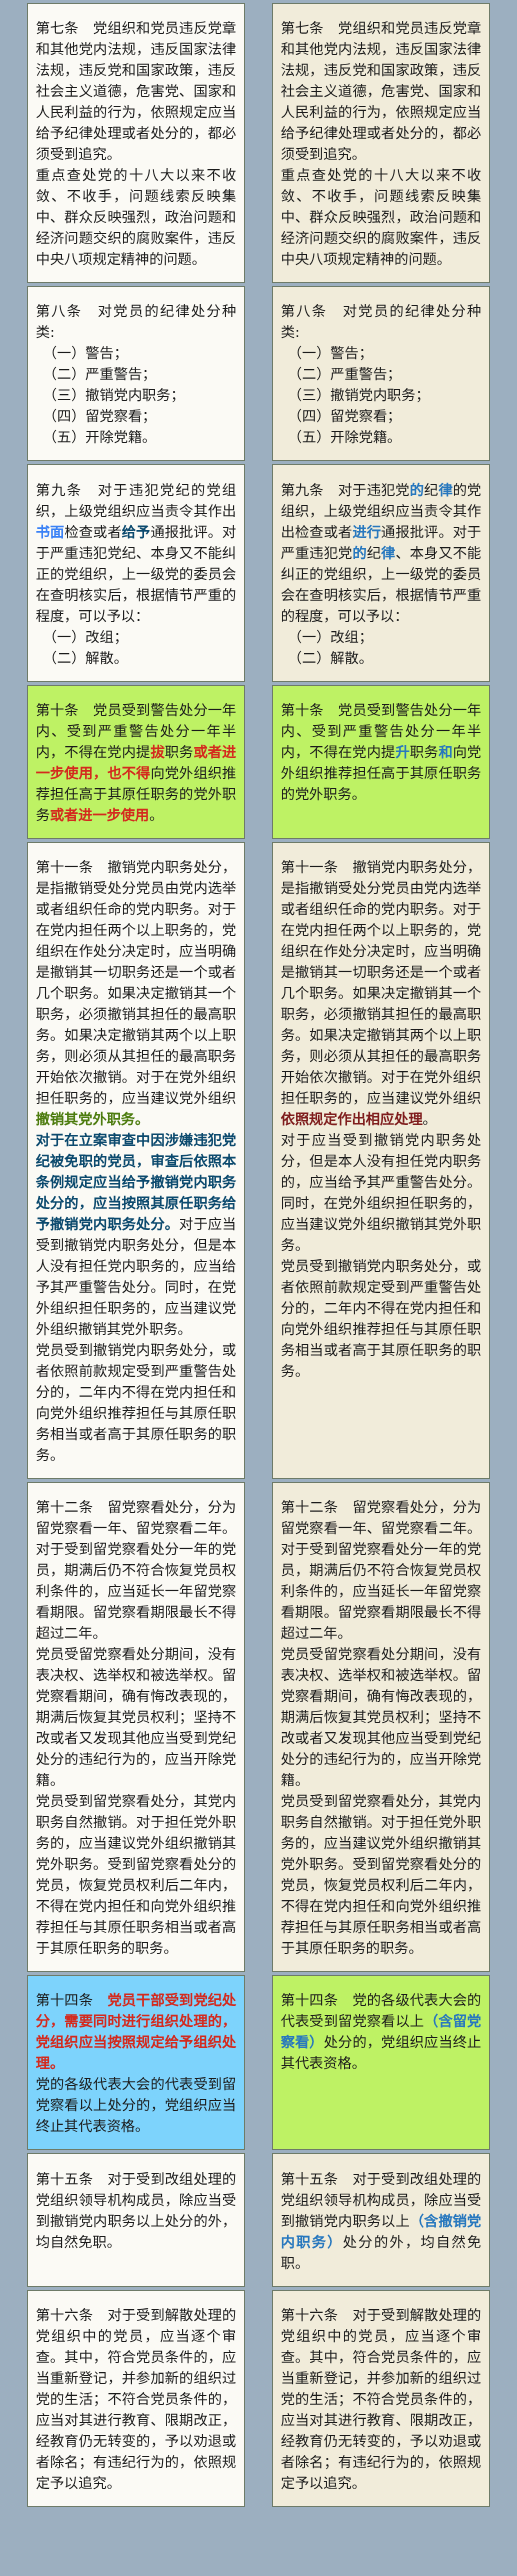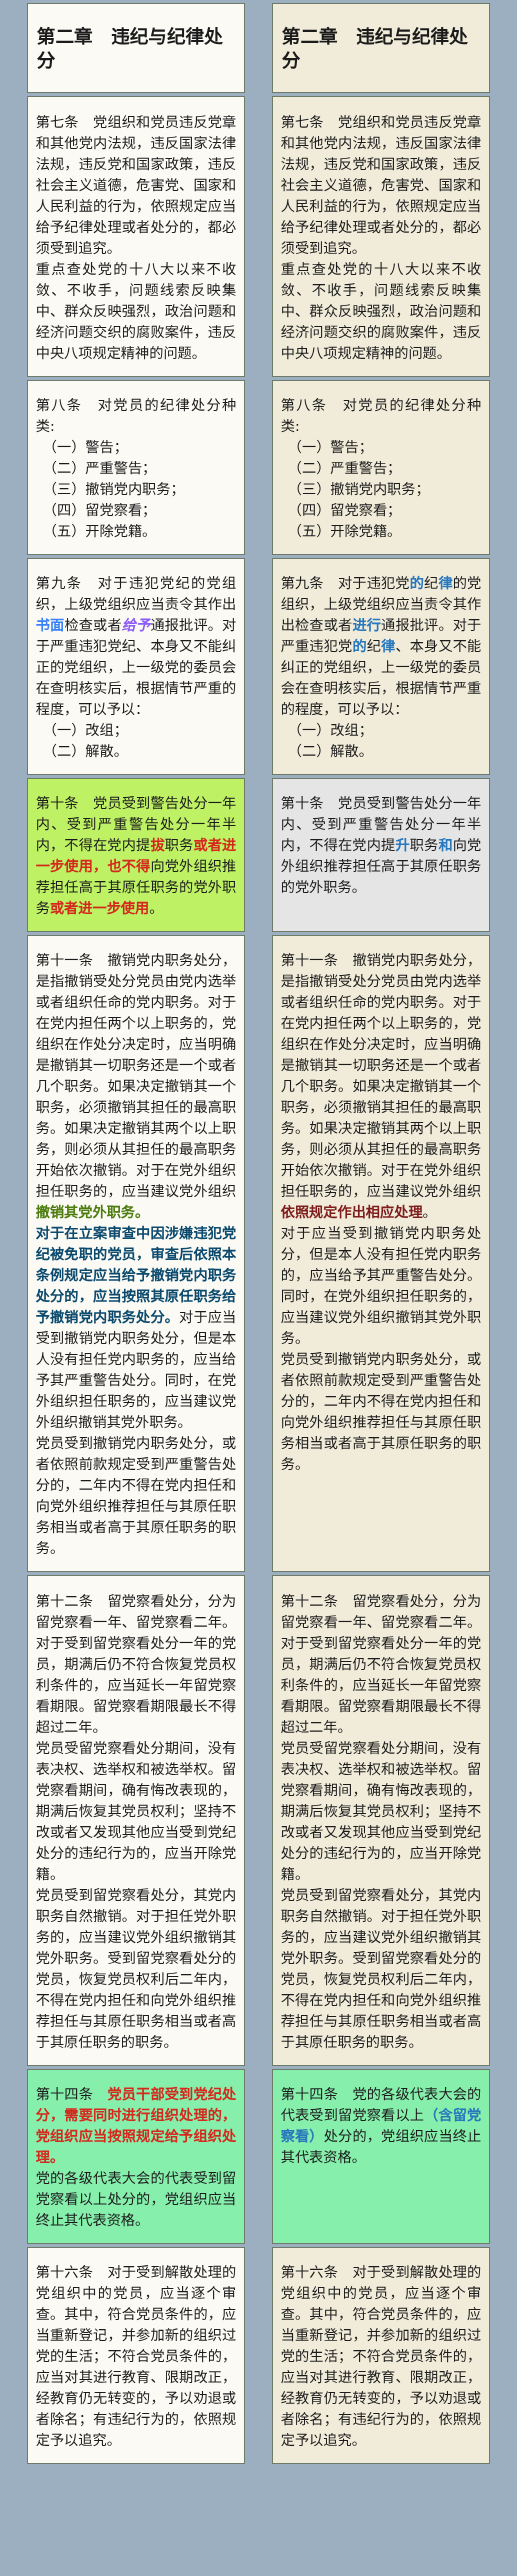--- a/index.html
+++ b/index.html
@@ -45,28 +45,20 @@
     font-weight: bold;
   }
 </style>
 </head>
 <body style="background: rgb(156, 175, 192);">
 
 <table class="compare">
   <tbody>
       <tr>
         <td class="cell left" style="background: rgb(251, 250, 245); border-color: rgb(110, 123, 104);">
-          <p class="para heading"><span>第二章　违纪与纪律处分</span></p>
-        </td>
-        <td class="cell right" style="background: rgb(241, 236, 218); border-color: rgb(110, 123, 104);">
-          <p class="para heading"><span>第二章　违纪与纪律处分</span></p>
-        </td>
-      </tr>
-      <tr>
-        <td class="cell left" style="background: rgb(251, 250, 245); border-color: rgb(110, 123, 104);">
           <p class="para"><span>第七条　党组织和党员违反党章和其他党内法规，违反国家法律法规，违反党和国家政策，违反社会主义道德，危害党、国家和人民利益的行为，依照规定应当给予纪律处理或者处分的，都必须受到追究。</span></p>
           <p class="para"><span>重点查处党的十八大以来不收敛、不收手，问题线索反映集中、群众反映强烈，政治问题和经济问题交织的腐败案件，违反中央八项规定精神的问题。</span></p>
         </td>
         <td class="cell right" style="background: rgb(241, 236, 218); border-color: rgb(110, 123, 104);">
           <p class="para"><span>第七条　党组织和党员违反党章和其他党内法规，违反国家法律法规，违反党和国家政策，违反社会主义道德，危害党、国家和人民利益的行为，依照规定应当给予纪律处理或者处分的，都必须受到追究。</span></p>
           <p class="para"><span>重点查处党的十八大以来不收敛、不收手，问题线索反映集中、群众反映强烈，政治问题和经济问题交织的腐败案件，违反中央八项规定精神的问题。</span></p>
         </td>
       </tr>
       <tr>
         <td class="cell left" style="background: rgb(251, 250, 245); border-color: rgb(110, 123, 104);">
@@ -81,35 +73,35 @@
           <p class="para"><span>第八条　对党员的纪律处分种类:</span></p>
           <p class="para item"><span>（一）警告；</span></p>
           <p class="para item"><span>（二）严重警告；</span></p>
           <p class="para item"><span>（三）撤销党内职务；</span></p>
           <p class="para item"><span>（四）留党察看；</span></p>
           <p class="para item"><span>（五）开除党籍。</span></p>
         </td>
       </tr>
       <tr>
         <td class="cell left" style="background: rgb(251, 250, 245); border-color: rgb(110, 123, 104);">
-          <p class="para"><span>第九条　对于违犯党纪的党组织，上级党组织应当责令其作出</span><span class="hl" style="color: #3b82f6;">书面</span><span>检查或者</span><span class="hl" style="color: #8b5cf6; font-style: italic;">给予</span><span>通报批评。对于严重违犯党纪、本身又不能纠正的党组织，上一级党的委员会在查明核实后，根据情节严重的程度，可以予以：</span></p>
+          <p class="para"><span>第九条　对于违犯党纪的党组织，上级党组织应当责令其作出</span><span class="hl" style="color: #3b82f6;">书面</span><span>检查或者</span><span class="hl" style="color: #0c4a6e;">给予</span><span>通报批评。对于严重违犯党纪、本身又不能纠正的党组织，上一级党的委员会在查明核实后，根据情节严重的程度，可以予以：</span></p>
           <p class="para item"><span>（一）改组；</span></p>
           <p class="para item"><span>（二）解散。</span></p>
         </td>
         <td class="cell right" style="background: rgb(241, 236, 218); border-color: rgb(110, 123, 104);">
           <p class="para"><span>第九条　对于违犯党</span><span class="hl" style="color: rgb(40, 120, 190);">的</span><span>纪</span><span class="hl" style="color: rgb(40, 120, 190);">律</span><span>的党组织，上级党组织应当责令其作出检查或者</span><span class="hl" style="color: rgb(40, 120, 190);">进行</span><span>通报批评。对于严重违犯党</span><span class="hl" style="color: rgb(40, 120, 190);">的</span><span>纪</span><span class="hl" style="color: rgb(40, 120, 190);">律</span><span>、本身又不能纠正的党组织，上一级党的委员会在查明核实后，根据情节严重的程度，可以予以：</span></p>
           <p class="para item"><span>（一）改组；</span></p>
           <p class="para item"><span>（二）解散。</span></p>
         </td>
       </tr>
       <tr>
         <td class="cell left" style="background: #bef264; border-color: rgb(110, 123, 104);">
           <p class="para"><span>第十条　党员受到警告处分一年内、受到严重警告处分一年半内，不得在党内提</span><span class="hl" style="color: rgb(212, 42, 30);">拔</span><span>职务</span><span class="hl" style="color: rgb(212, 42, 30);">或者进一步使用，也不得</span><span>向党外组织推荐担任高于其原任职务的党外职务</span><span class="hl" style="color: rgb(212, 42, 30);">或者进一步使用</span><span>。</span></p>
         </td>
-        <td class="cell right" style="background: #e5e5e5; border-color: rgb(110, 123, 104);">
+        <td class="cell right" style="background: #bef264; border-color: rgb(110, 123, 104);">
           <p class="para"><span>第十条　党员受到警告处分一年内、受到严重警告处分一年半内，不得在党内提</span><span class="hl" style="color: rgb(40, 120, 190);">升</span><span>职务</span><span class="hl" style="color: rgb(40, 120, 190);">和</span><span>向党外组织推荐担任高于其原任职务的党外职务。</span></p>
         </td>
       </tr>
       <tr>
         <td class="cell left" style="background: rgb(251, 250, 245); border-color: rgb(110, 123, 104);">
           <p class="para"><span>第十一条　撤销党内职务处分，是指撤销受处分党员由党内选举或者组织任命的党内职务。对于在党内担任两个以上职务的，党组织在作处分决定时，应当明确是撤销其一切职务还是一个或者几个职务。如果决定撤销其一个职务，必须撤销其担任的最高职务。如果决定撤销其两个以上职务，则必须从其担任的最高职务开始依次撤销。对于在党外组织担任职务的，应当建议党外组织</span><span class="hl" style="color: #4d7c0f;">撤销其党外职务。</span></p>
           <p class="para"><span class="hl" style="color: #0c4a6e;">对于在立案审查中因涉嫌违犯党纪被免职的党员，审查后依照本条例规定应当给予撤销党内职务处分的，应当按照其原任职务给予撤销党内职务处分。</span><span>对于应当受到撤销党内职务处分，但是本人没有担任党内职务的，应当给予其严重警告处分。同时，在党外组织担任职务的，应当建议党外组织撤销其党外职务。</span></p>
           <p class="para"><span>党员受到撤销党内职务处分，或者依照前款规定受到严重警告处分的，二年内不得在党内担任和向党外组织推荐担任与其原任职务相当或者高于其原任职务的职务。</span></p>
         </td>
         <td class="cell right" style="background: rgb(241, 236, 218); border-color: rgb(110, 123, 104);">
@@ -124,26 +116,34 @@
           <p class="para"><span>党员受留党察看处分期间，没有表决权、选举权和被选举权。留党察看期间，确有悔改表现的，期满后恢复其党员权利；坚持不改或者又发现其他应当受到党纪处分的违纪行为的，应当开除党籍。</span></p>
           <p class="para"><span>党员受到留党察看处分，其党内职务自然撤销。对于担任党外职务的，应当建议党外组织撤销其党外职务。受到留党察看处分的党员，恢复党员权利后二年内，不得在党内担任和向党外组织推荐担任与其原任职务相当或者高于其原任职务的职务。</span></p>
         </td>
         <td class="cell right" style="background: rgb(241, 236, 218); border-color: rgb(110, 123, 104);">
           <p class="para"><span>第十二条　留党察看处分，分为留党察看一年、留党察看二年。对于受到留党察看处分一年的党员，期满后仍不符合恢复党员权利条件的，应当延长一年留党察看期限。留党察看期限最长不得超过二年。</span></p>
           <p class="para"><span>党员受留党察看处分期间，没有表决权、选举权和被选举权。留党察看期间，确有悔改表现的，期满后恢复其党员权利；坚持不改或者又发现其他应当受到党纪处分的违纪行为的，应当开除党籍。</span></p>
           <p class="para"><span>党员受到留党察看处分，其党内职务自然撤销。对于担任党外职务的，应当建议党外组织撤销其党外职务。受到留党察看处分的党员，恢复党员权利后二年内，不得在党内担任和向党外组织推荐担任与其原任职务相当或者高于其原任职务的职务。</span></p>
         </td>
       </tr>
       <tr>
-        <td class="cell left" style="background: #86efac; border-color: rgb(110, 123, 104);">
+        <td class="cell left" style="background: #7dd3fc; border-color: rgb(110, 123, 104);">
           <p class="para"><span>第十四条　</span><span class="hl" style="color: rgb(212, 42, 30);">党员干部受到党纪处分，需要同时进行组织处理的，党组织应当按照规定给予组织处理。</span></p>
           <p class="para"><span>党的各级代表大会的代表受到留党察看以上处分的，党组织应当终止其代表资格。</span></p>
         </td>
-        <td class="cell right" style="background: #86efac; border-color: rgb(110, 123, 104);">
+        <td class="cell right" style="background: #bef264; border-color: rgb(110, 123, 104);">
           <p class="para"><span>第十四条　党的各级代表大会的代表受到留党察看以上</span><span class="hl" style="color: rgb(40, 120, 190);">（含留党察看）</span><span>处分的，党组织应当终止其代表资格。</span></p>
+        </td>
+      </tr>
+      <tr>
+        <td class="cell left" style="background: rgb(251, 250, 245); border-color: rgb(110, 123, 104);">
+          <p class="para"><span>第十五条　对于受到改组处理的党组织领导机构成员，除应当受到撤销党内职务以上处分的外，均自然免职。</span></p>
+        </td>
+        <td class="cell right" style="background: rgb(241, 236, 218); border-color: rgb(110, 123, 104);">
+          <p class="para"><span>第十五条　对于受到改组处理的党组织领导机构成员，除应当受到撤销党内职务以上</span><span class="hl" style="color: rgb(40, 120, 190);">（含撤销党内职务）</span><span>处分的外，均自然免职。</span></p>
         </td>
       </tr>
       <tr>
         <td class="cell left" style="background: rgb(251, 250, 245); border-color: rgb(110, 123, 104);">
           <p class="para"><span>第十六条　对于受到解散处理的党组织中的党员，应当逐个审查。其中，符合党员条件的，应当重新登记，并参加新的组织过党的生活；不符合党员条件的，应当对其进行教育、限期改正，经教育仍无转变的，予以劝退或者除名；有违纪行为的，依照规定予以追究。</span></p>
         </td>
         <td class="cell right" style="background: rgb(241, 236, 218); border-color: rgb(110, 123, 104);">
           <p class="para"><span>第十六条　对于受到解散处理的党组织中的党员，应当逐个审查。其中，符合党员条件的，应当重新登记，并参加新的组织过党的生活；不符合党员条件的，应当对其进行教育、限期改正，经教育仍无转变的，予以劝退或者除名；有违纪行为的，依照规定予以追究。</span></p>
         </td>
       </tr>

